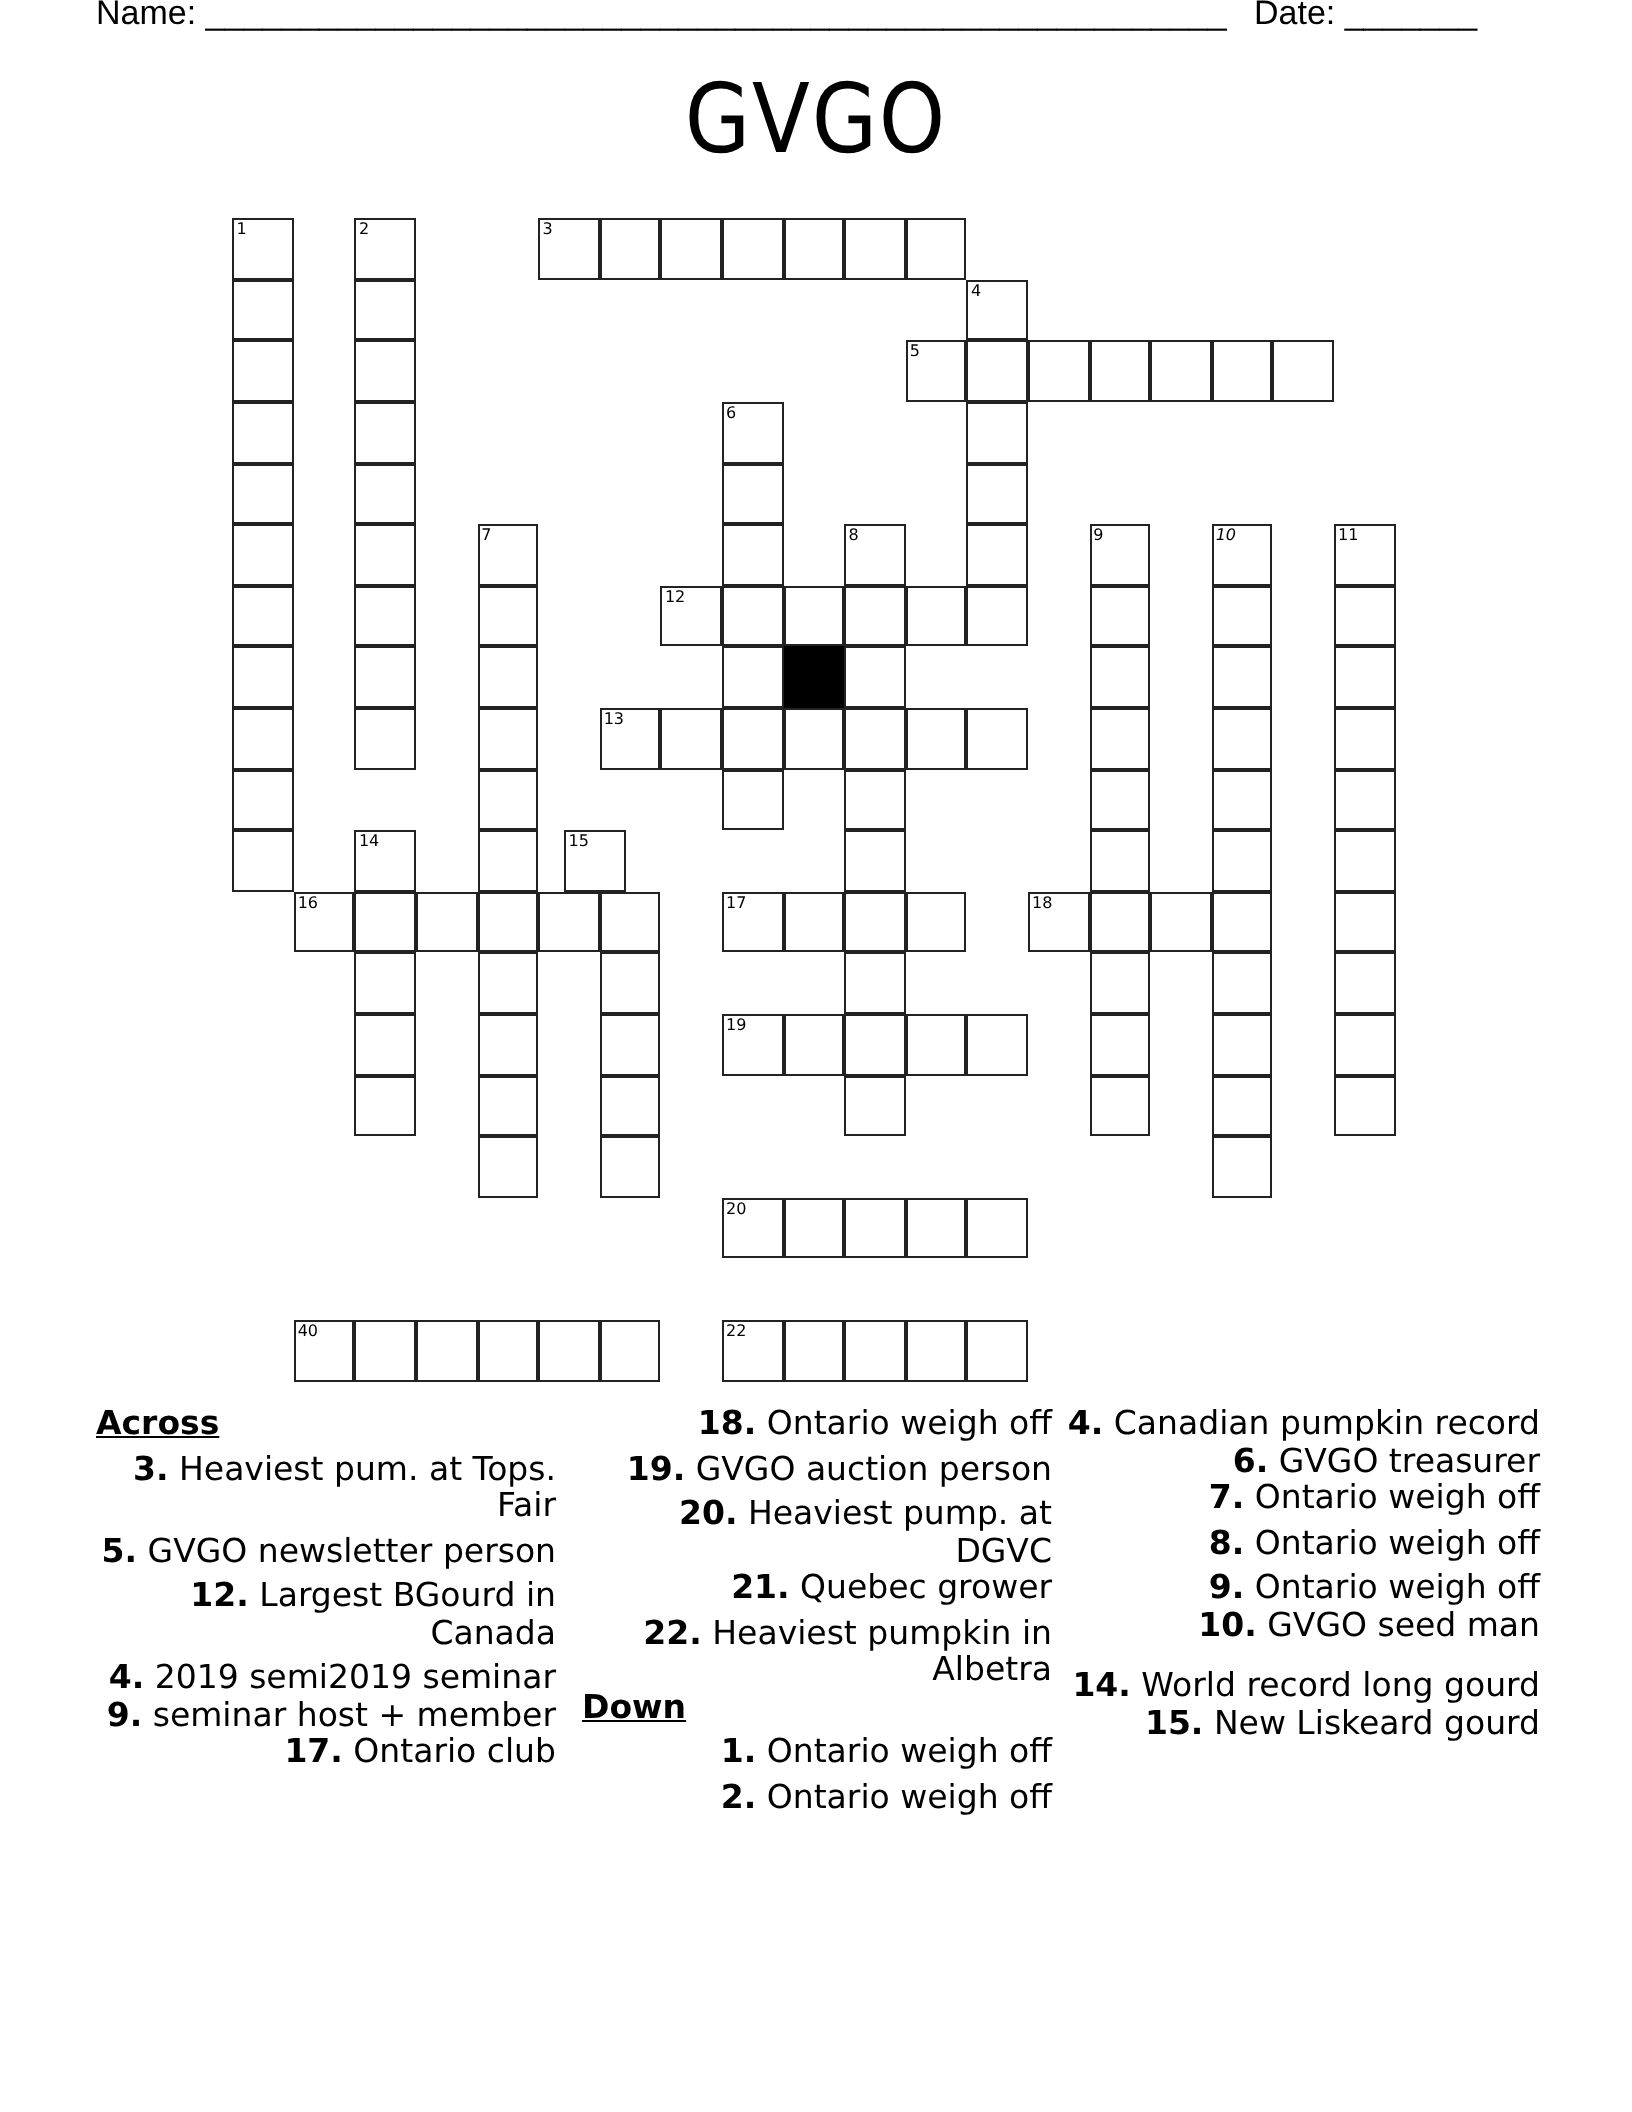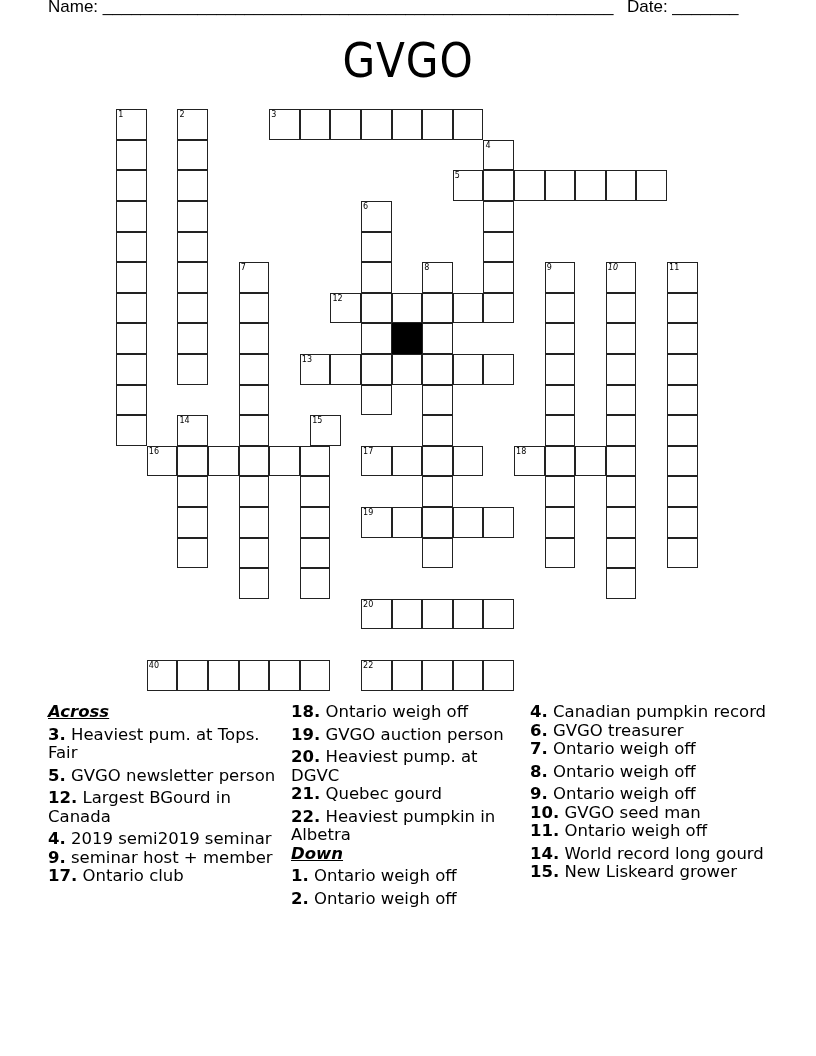--- a/index.html
+++ b/index.html
@@ -23,22 +23,22 @@
   }
   .cell.black { background: #000; border-color: #000; }
   .cell .num {
     position: absolute; left: 1px; top: 0px; font-family: "DejaVu Sans", sans-serif;
     font-size: 8px; line-height: 9px; color: #000;
   }
   .clues {
     position: absolute; top: 703px; font-family: "DejaVu Sans", sans-serif; font-size: 16.5px;
     line-height: 18.5px;
   }
-  .clues .head { font-weight: bold; text-decoration: underline; margin-bottom: 4px; font-style: italic; }
-  .clues .clue { margin-bottom: 4px; }
+  .clues .head { font-weight: bold; text-decoration: underline; margin-bottom: 4px; }
+  .clues .clue { margin-bottom: 4px; text-align: right; }
   .clues .clue b { font-weight: bold; }
   .col1 { left: 48px; width: 230px; }
   .col2 { left: 291px; width: 235px; }
   .col3 { left: 530px; width: 240px; }
 </style>
 </head>
 <body>
 
 <div class="header-line">
   <span class="name">Name: ______________________________________________________</span>
@@ -180,21 +180,21 @@
     <div class="cell" style="left: 392.4px; top: 354.8px;"></div>
     <div class="cell" style="left: 453.6px; top: 354.8px;"></div>
     <div class="cell" style="left: 484.2px; top: 354.8px;"></div>
     <div class="cell" style="left: 178.2px; top: 416px;">
       <span class="num">14</span>
     </div>
     <div class="cell" style="left: 178.2px; top: 446.6px;"></div>
     <div class="cell" style="left: 178.2px; top: 477.2px;"></div>
     <div class="cell" style="left: 178.2px; top: 507.8px;"></div>
     <div class="cell" style="left: 178.2px; top: 538.4px;"></div>
-    <div class="cell" style="left: 311px; top: 416px;">
+    <div class="cell" style="left: 283px; top: 416px;">
       <span class="num">15</span>
     </div>
     <div class="cell" style="left: 300.6px; top: 446.6px;"></div>
     <div class="cell" style="left: 300.6px; top: 477.2px;"></div>
     <div class="cell" style="left: 300.6px; top: 507.8px;"></div>
     <div class="cell" style="left: 300.6px; top: 538.4px;"></div>
     <div class="cell" style="left: 300.6px; top: 569px;"></div>
     <div class="cell" style="left: 147.6px; top: 446.6px;">
       <span class="num">16</span>
     </div>
@@ -247,30 +247,29 @@
   <div class="clue"><b>12.</b><span> Largest BGourd in Canada</span></div>
   <div class="clue" style="margin-bottom:0"><b>4.</b><span> 2019 semi2019 seminar</span></div>
   <div class="clue" style="margin-bottom:0"><b>9.</b><span> seminar host + member</span></div>
   <div class="clue"><b>17.</b><span> Ontario club</span></div>
 </div>
 
 <div class="clues col2">
   <div class="clue"><b>18.</b><span> Ontario weigh off</span></div>
   <div class="clue"><b>19.</b><span> GVGO auction person</span></div>
   <div class="clue" style="margin-bottom:0"><b>20.</b><span> Heaviest pump. at DGVC</span></div>
-  <div class="clue"><b>21.</b><span> Quebec gourd</span></div>
+  <div class="clue"><b>21.</b><span> Quebec grower</span></div>
   <div class="clue" style="margin-bottom:0"><b>22.</b><span> Heaviest pumpkin in Albetra</span></div>
   <div class="head">Down</div>
   <div class="clue"><b>1.</b><span> Ontario weigh off</span></div>
   <div class="clue"><b>2.</b><span> Ontario weigh off</span></div>
 </div>
 
 <div class="clues col3">
   <div class="clue" style="margin-bottom:0"><b>4.</b><span> Canadian pumpkin record</span></div>
   <div class="clue" style="margin-bottom:0"><b>6.</b><span> GVGO treasurer</span></div>
   <div class="clue"><b>7.</b><span> Ontario weigh off</span></div>
   <div class="clue"><b>8.</b><span> Ontario weigh off</span></div>
   <div class="clue" style="margin-bottom:0"><b>9.</b><span> Ontario weigh off</span></div>
-  <div class="clue" style="margin-bottom:0"><b>10.</b><span> GVGO seed man</span></div>
-  <div class="clue"><b>11.</b><span> Ontario weigh off</span></div>
+  <div class="clue" style="margin-bottom:12px"><b>10.</b><span> GVGO seed man</span></div>
   <div class="clue" style="margin-bottom:0"><b>14.</b><span> World record long gourd</span></div>
-  <div class="clue"><b>15.</b><span> New Liskeard grower</span></div>
+  <div class="clue"><b>15.</b><span> New Liskeard gourd</span></div>
 </div>
 
 </body></html>

